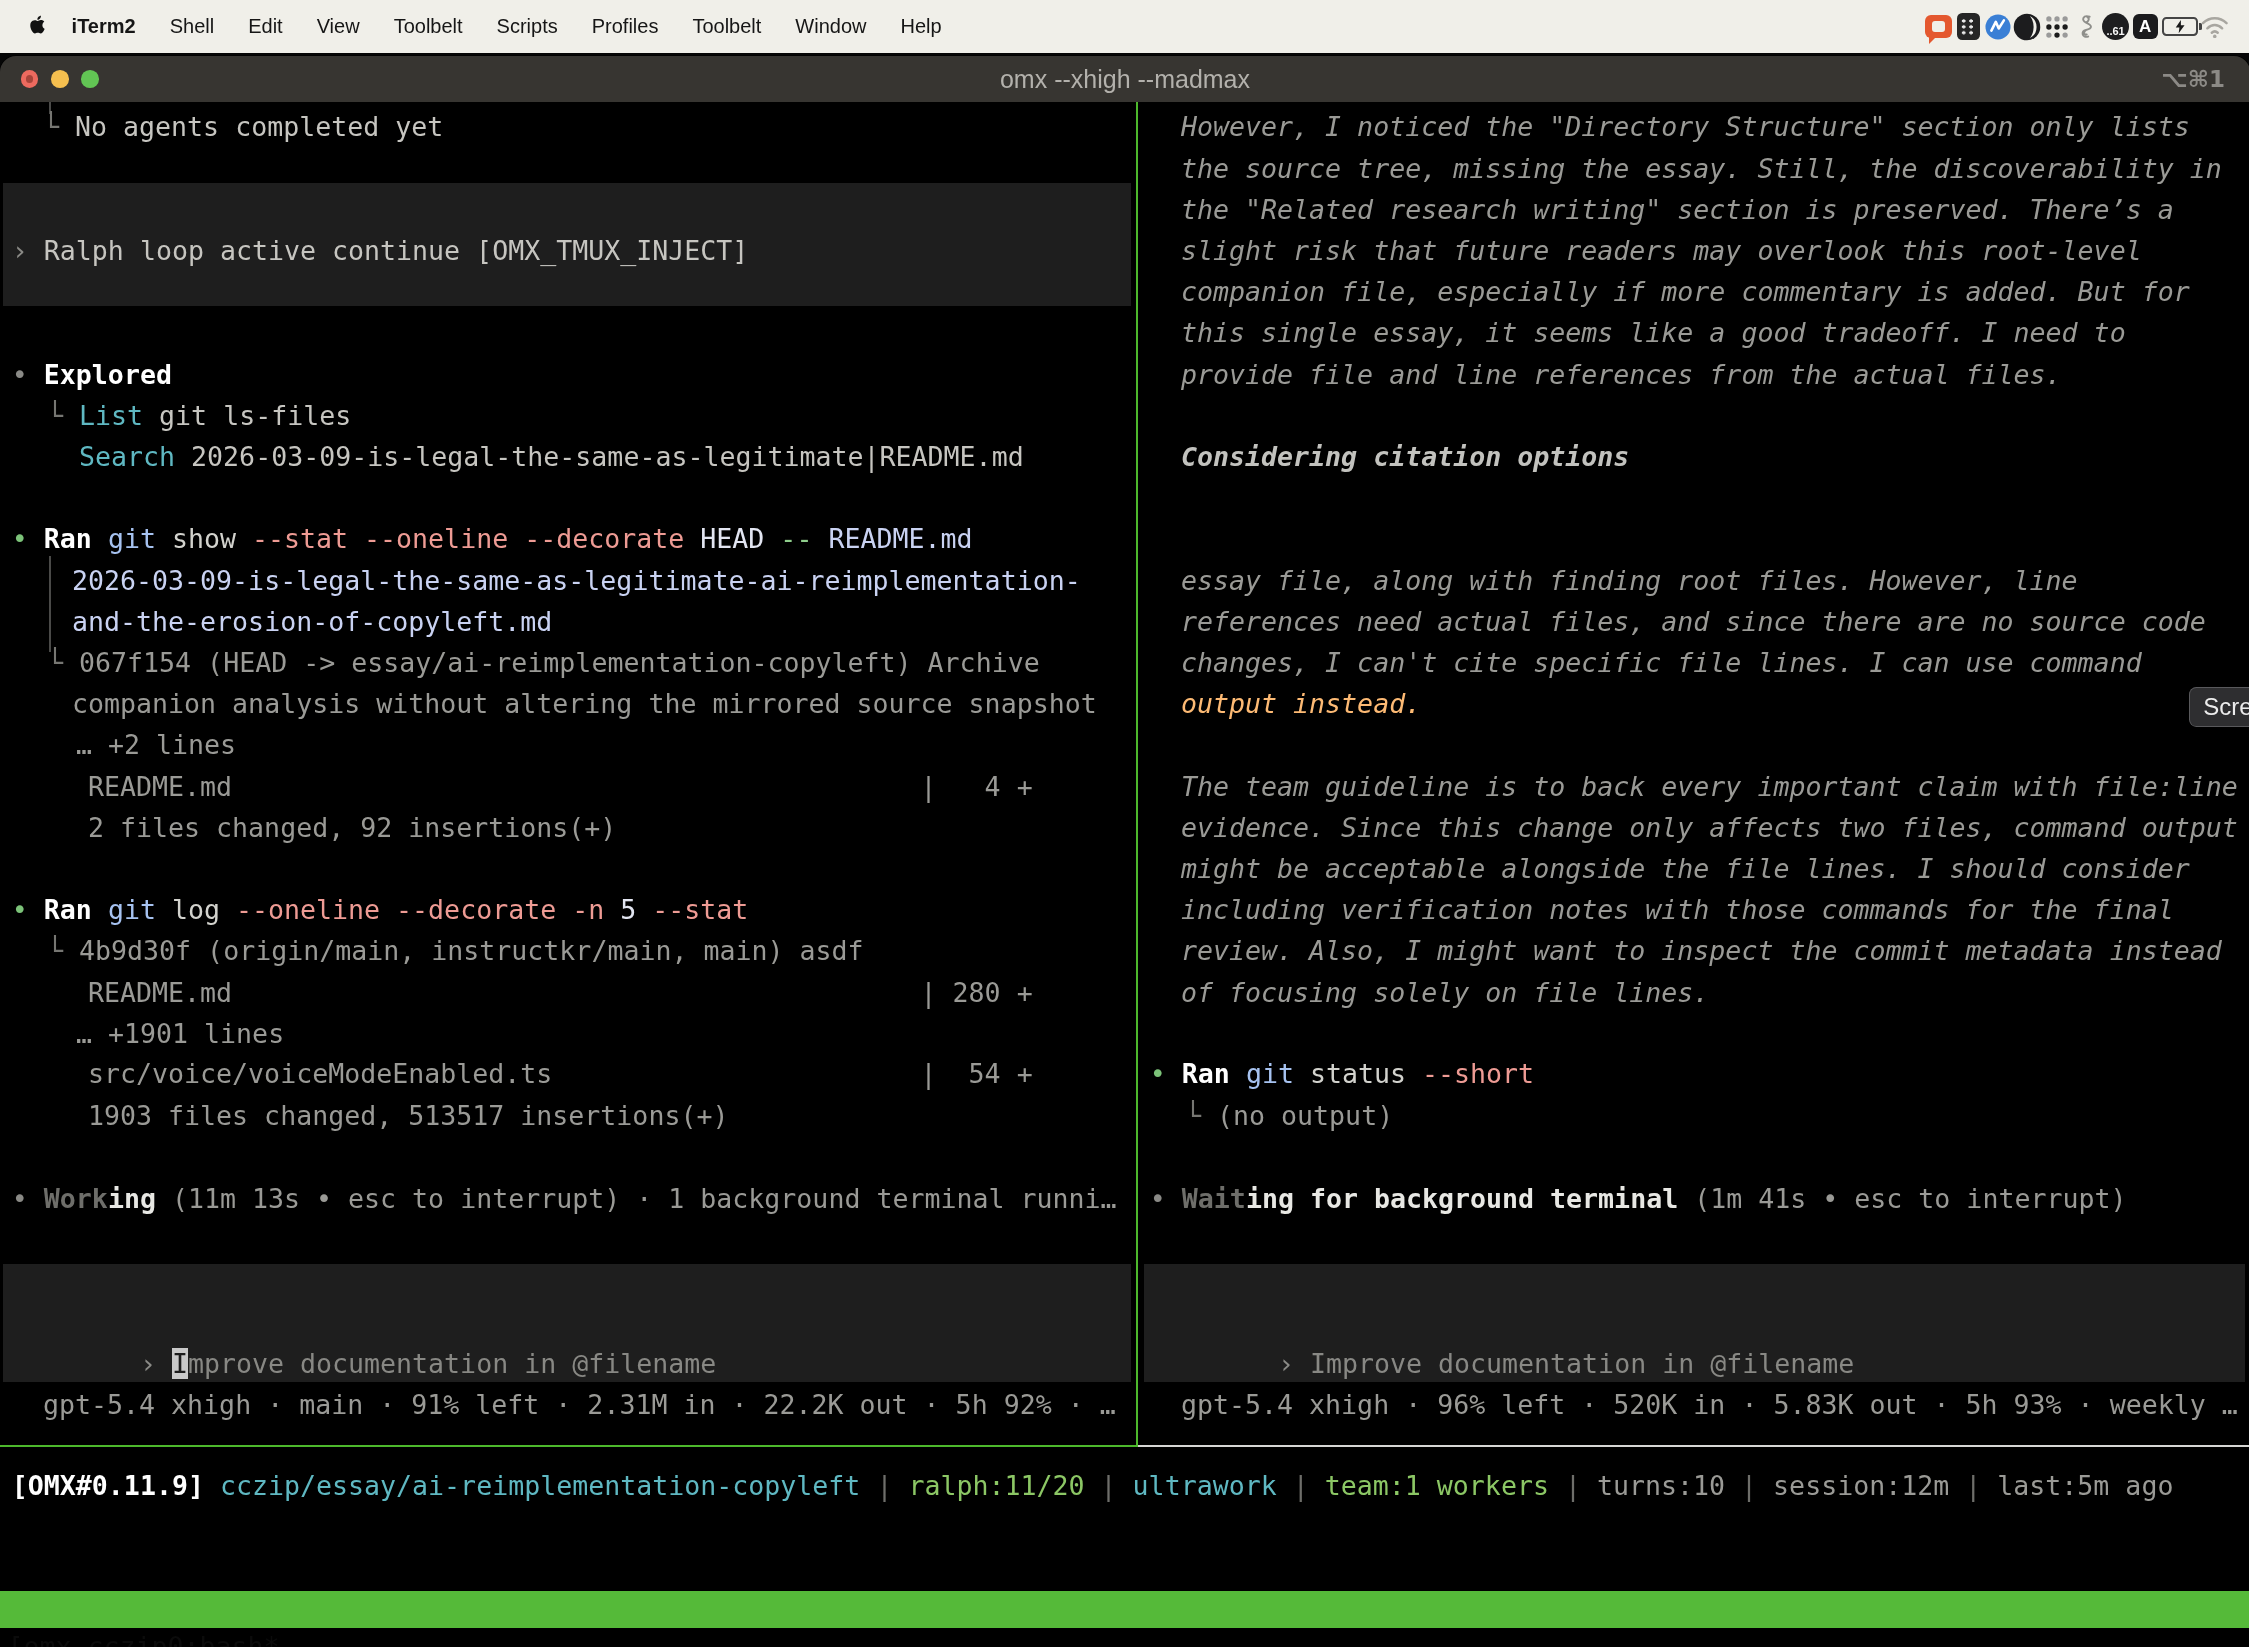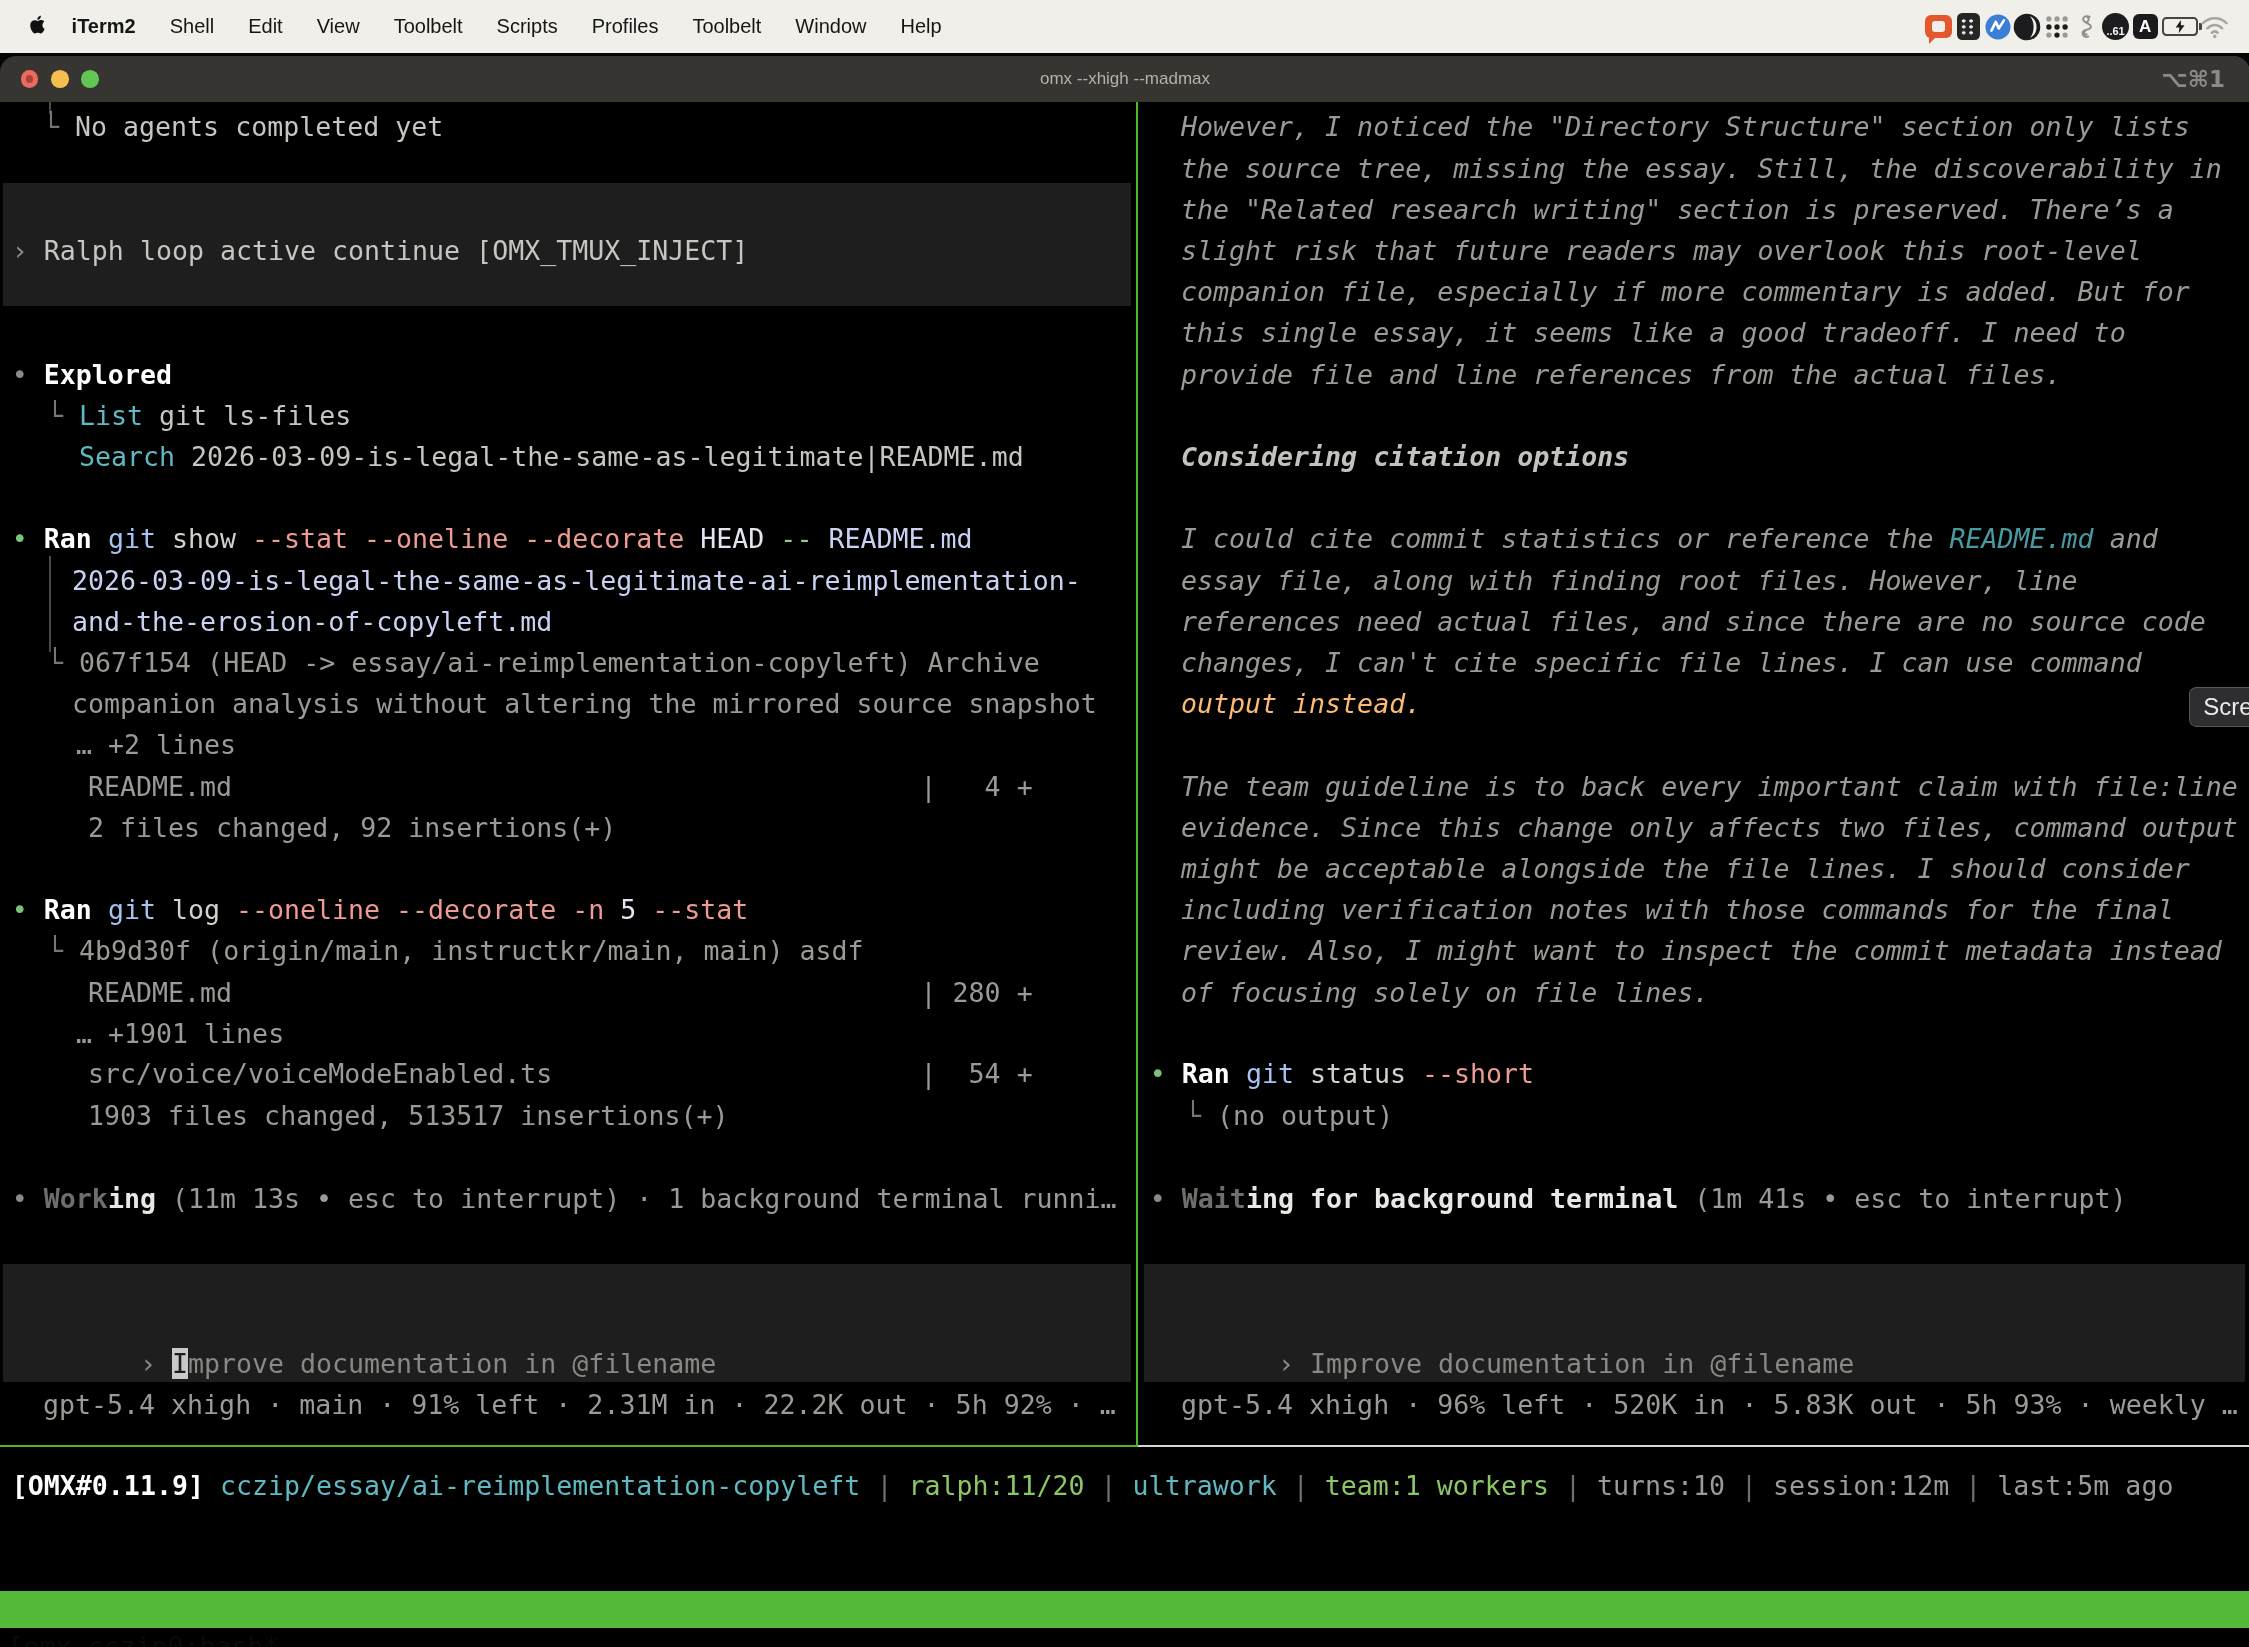--- a/index.html
+++ b/index.html
@@ -35,21 +35,21 @@
   
   .window{position:absolute;top:56px;left:0;width:2250px;height:1591px;background:#000;
           border-radius:16px 16px 0 0;overflow:hidden;box-shadow:0 0 0 0.7px #000}
   .title-bar{position:absolute;top:0;left:0;width:100%;height:46px;background:var(--titlebar_bg)}
   .tl{position:absolute;top:14px;width:17.7px;height:17.7px;border-radius:50%}
   .tl.red{left:20.7px;background:#ed6a5f}
   .tl.red::after{content:"";position:absolute;inset:5.2px;border-radius:50%;background:#a8443a}
   .tl.yellow{left:51px;background:#f5bf4f}
   .tl.green{left:81px;background:#62c554}
   .title{position:absolute;left:0;right:0;text-align:center;line-height:46px;color:#b3b1ac;
-         font-family:"Liberation Sans",sans-serif;font-size:17px}
+         font-family:"Liberation Sans",sans-serif;font-size:25px}
   .shortcut{position:absolute;right:25px;top:0;line-height:46px;color:#8c8a86;font-size:23px;
             font-family:"DejaVu Sans",sans-serif;font-weight:bold}
 
   
   .terminal{position:absolute;top:46px;left:0;width:2250px;height:1546px;background:var(--terminal_bg)}
   .pane{position:absolute;top:0;height:1611px;overflow:hidden}
   .pane.left{left:0;width:1136px}
   .pane.right{left:1138px;width:1112px}
   .line{position:absolute;height:41px;line-height:41px;font-size:26.6px;white-space:pre;color:#9a9a96}
   .it{font-style:italic}
@@ -209,21 +209,20 @@
 
     <div class="pane right">
       <div class="line it" style="top:4.4px;left:43px"><span style="color: rgb(154, 154, 150);">However, I noticed the "Directory Structure" section only lists</span></div>
       <div class="line it" style="top:46px;left:43px"><span style="color: rgb(154, 154, 150);">the source tree, missing the essay. Still, the discoverability in</span></div>
       <div class="line it" style="top:87px;left:43px"><span style="color: rgb(154, 154, 150);">the "Related research writing" section is preserved. There’s a</span></div>
       <div class="line it" style="top:128px;left:43px"><span style="color: rgb(154, 154, 150);">slight risk that future readers may overlook this root-level</span></div>
       <div class="line it" style="top:169px;left:43px"><span style="color: rgb(154, 154, 150);">companion file, especially if more commentary is added. But for</span></div>
       <div class="line it" style="top:210px;left:43px"><span style="color: rgb(154, 154, 150);">this single essay, it seems like a good tradeoff. I need to</span></div>
       <div class="line it" style="top:252px;left:43px"><span style="color: rgb(154, 154, 150);">provide file and line references from the actual files.</span></div>
       <div class="line it" style="top:334px;left:43px"><span style="color: rgb(194, 194, 190); font-weight: bold;">Considering citation options</span></div>
-      <div class="line it" style="top:416px;left:43px"><span style="color: rgb(154, 154, 150);">I could cite commit statistics or reference the </span><span style="color: rgb(74, 152, 162);">README.md</span><span style="color: rgb(154, 154, 150);"> and</span></div>
       <div class="line it" style="top:458px;left:43px"><span style="color: rgb(154, 154, 150);">essay file, along with finding root files. However, line</span></div>
       <div class="line it" style="top:499px;left:43px"><span style="color: rgb(154, 154, 150);">references need actual files, and since there are no source code</span></div>
       <div class="line it" style="top:540px;left:43px"><span style="color: rgb(154, 154, 150);">changes, I can't cite specific file lines. I can use command</span></div>
       <div class="line it" style="top:581px;left:43px"><span style="color: #fdba74;">output instead.</span></div>
       <div class="line it" style="top:664px;left:43px"><span style="color: rgb(154, 154, 150);">The team guideline is to back every important claim with file:line</span></div>
       <div class="line it" style="top:705px;left:43px"><span style="color: rgb(154, 154, 150);">evidence. Since this change only affects two files, command output</span></div>
       <div class="line it" style="top:746px;left:43px"><span style="color: rgb(154, 154, 150);">might be acceptable alongside the file lines. I should consider</span></div>
       <div class="line it" style="top:787px;left:43px"><span style="color: rgb(154, 154, 150);">including verification notes with those commands for the final</span></div>
       <div class="line it" style="top:828px;left:43px"><span style="color: rgb(154, 154, 150);">review. Also, I might want to inspect the commit metadata instead</span></div>
       <div class="line it" style="top:870px;left:43px"><span style="color: rgb(154, 154, 150);">of focusing solely on file lines.</span></div>

